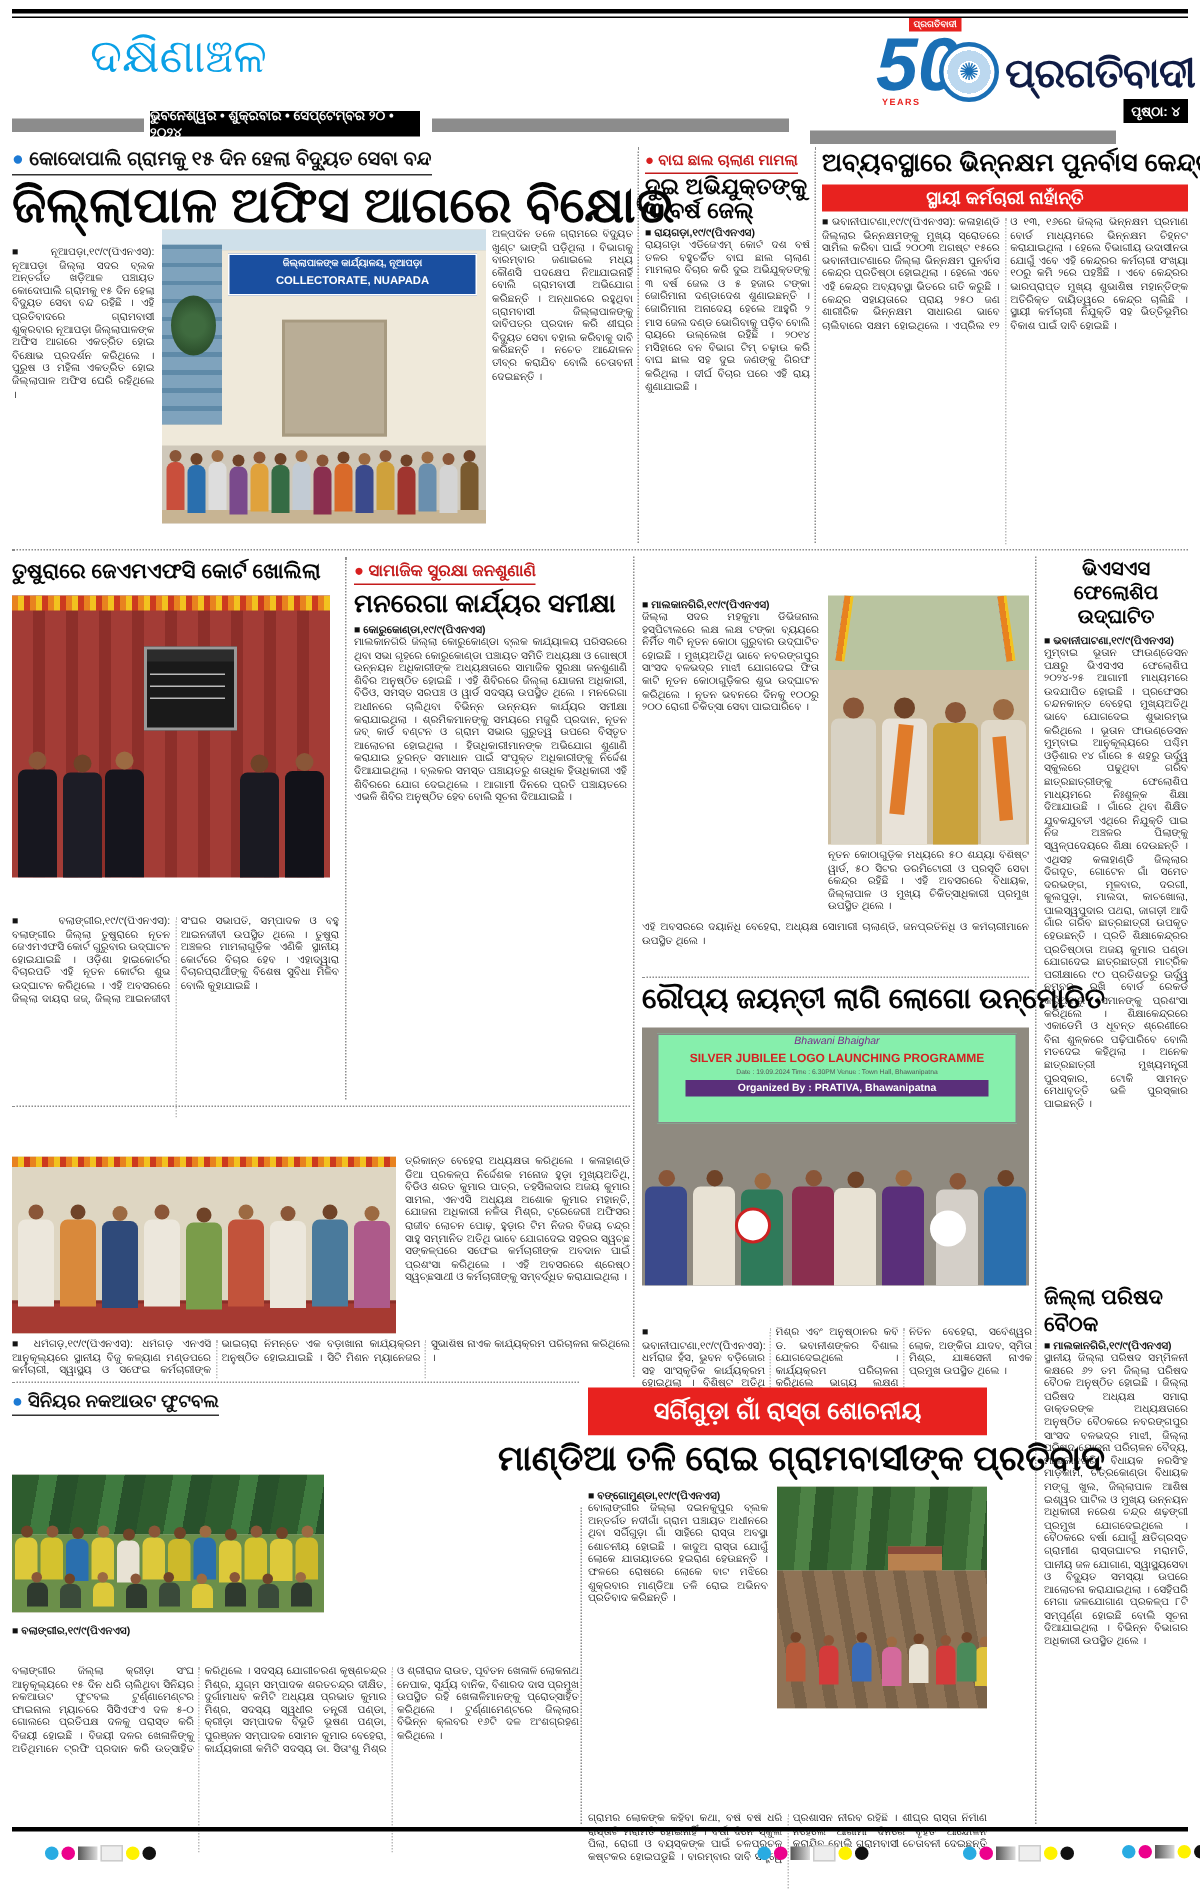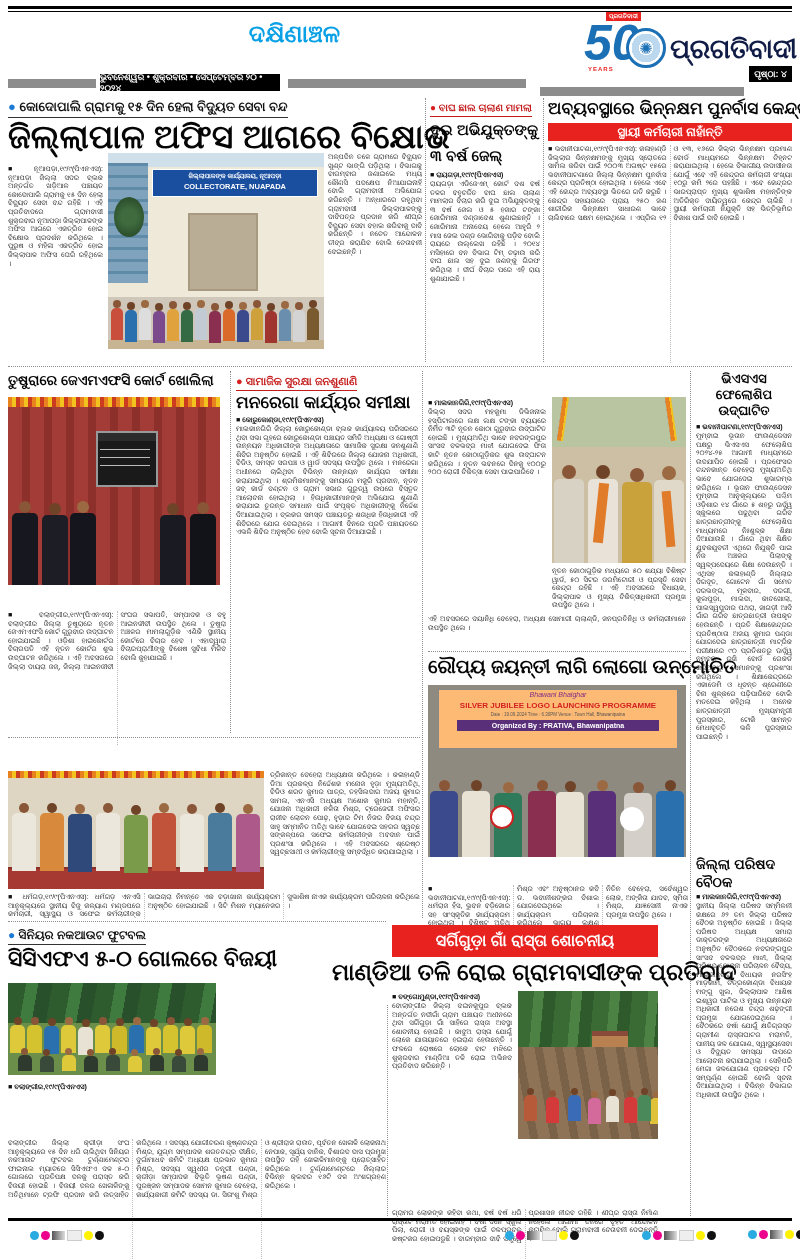--- a/index.html
+++ b/index.html
@@ -1,21 +1,21 @@
 <!DOCTYPE html>
 <html><head>
 <meta charset="utf-8">
 <style>
   html,body{margin:0;padding:0;background:#f2f2f2;}
   #page{position:relative;width:800px;height:1260px;background:#ffffff;margin:0 auto;
         font-family:"Liberation Sans","DejaVu Sans",sans-serif;overflow:hidden;}
   .abs{position:absolute;}
   
   .rule{background:#000;}
-  .sec-title{font-size:24px;font-weight:bold;color:#0aa0e6;text-align:right;letter-spacing:0;}
+  .sec-title{font-size:31px;font-weight:normal;color:#0aa0e6;text-align:left;letter-spacing:0;}
   .dl-bar{background:#8c8c8c;}
   .dl-box{background:#000;color:#fff;font-size:9px;font-weight:bold;display:flex;align-items:center;justify-content:center;}
   .page-box{background:#000;color:#fff;font-size:9px;font-weight:bold;display:flex;align-items:center;justify-content:center;}
   .masthead{font-size:27px;font-weight:900;color:#101c45;letter-spacing:-0.5px;}
   .logo5{font-size:50px;font-weight:900;font-style:italic;color:#1a6fb5;line-height:46px;}
   .logo-tag{background:#e8221f;color:#fff;font-size:6px;font-weight:bold;padding:1px 3px;}
   .logo-years{color:#e8221f;font-size:6px;font-weight:bold;letter-spacing:1px;}
   .emblem{width:34px;height:34px;border-radius:50%;border:3px solid #1a6fb5;background:
      radial-gradient(circle at 50% 50%, #ffffff 0 30%, #bcd8ef 30% 60%, #ffffff 60%);
      display:flex;align-items:center;justify-content:center;color:#1a6fb5;font-size:16px;font-weight:bold;}
@@ -83,21 +83,21 @@
       <div class="abs" style="left:6px;top:44px;width:30px;height:40px;background:radial-gradient(circle,#3f6b3f 30%,#2e522e 70%);border-radius:50%"></div>
       <div class="abs" style="left:0;bottom:0;width:100%;height:9px;background:#c7b493"></div>
       <div class="pp" style="left:3px;bottom:9px;width:12px;height:32px;background:#c94f3c;box-shadow:14px 2px 0 #2a6fae,28px 0 0 #dddddd,42px 3px 0 #7a4a8c,56px 1px 0 #e0a23c,70px 2px 0 #356b44,84px 0 0 #c2cbd4,98px 3px 0 #8a2f4f,112px 1px 0 #d96a2a,126px 2px 0 #3b4a8c,140px 0 0 #cfa13c,154px 3px 0 #a0352f,168px 1px 0 #6a8fae,182px 2px 0 #d4d4d4,196px 0 0 #7a5a2f"></div>
       <div class="hh" style="left:5px;bottom:41px;width:8px;height:8px;background:#8a5638;box-shadow:14px 2px 0 #6f4328,28px 0 0 #9c6a42,42px 3px 0 #6f4328,56px 1px 0 #8a5638,70px 2px 0 #6f4328,84px 0 0 #9c6a42,98px 3px 0 #8a5638,112px 1px 0 #6f4328,126px 2px 0 #9c6a42,140px 0 0 #8a5638,154px 3px 0 #6f4328,168px 1px 0 #9c6a42,182px 2px 0 #8a5638,196px 0 0 #6f4328"></div>
     </div>
     <div class="abs body" style="left:320px;top:56px;width:94px;height:208px;overflow:hidden">ଅଳ୍ପଦିନ ତଳେ ଗ୍ରାମରେ ବିଦ୍ୟୁତ ଖୁଣ୍ଟ ଭାଙ୍ଗି ପଡ଼ିଥିଲା । ବିଭାଗକୁ ବାରମ୍ବାର ଜଣାଇଲେ ମଧ୍ୟ କୌଣସି ପଦକ୍ଷେପ ନିଆଯାଇନାହିଁ ବୋଲି ଗ୍ରାମବାସୀ ଅଭିଯୋଗ କରିଛନ୍ତି । ଅନ୍ଧାରରେ ରହୁଥିବା ଗ୍ରାମବାସୀ ଜିଲ୍ଲାପାଳଙ୍କୁ ଦାବିପତ୍ର ପ୍ରଦାନ କରି ଶୀଘ୍ର ବିଦ୍ୟୁତ ସେବା ବହାଲ କରିବାକୁ ଦାବି କରିଛନ୍ତି । ନଚେତ ଆନ୍ଦୋଳନ ତୀବ୍ର କରାଯିବ ବୋଲି ଚେତାବନୀ ଦେଇଛନ୍ତି ।</div>
   </div>
 
   <div class="abs" style="left:430px;top:97px;width:110px;height:268px">
     <div style="height:17px"><span class="kicker kick-red"><span class="bullet-red">●</span> <span>ବାଘ ଛାଲ ଚାଲାଣ ମାମଲା</span></span></div>
-    <div class="hl" style="font-size:15px;line-height:26px;margin-top:3px">ଦୁଇ ଅଭିଯୁକ୍ତଙ୍କୁ ୩ ବର୍ଷ ଜେଲ୍</div>
+    <div class="hl" style="font-size:15px;line-height:16px;margin-top:3px">ଦୁଇ ଅଭିଯୁକ୍ତଙ୍କୁ ୩ ବର୍ଷ ଜେଲ୍</div>
     <div class="byline">■ ରାୟଗଡ଼ା,୧୯/୯(ପିଏନଏସ)</div>
     <div class="body" style="height:190px;overflow:hidden">ରାୟଗଡ଼ା ଏଡିଜେଏମ୍ କୋର୍ଟ ଦଶ ବର୍ଷ ତଳର ବହୁଚର୍ଚ୍ଚିତ ବାଘ ଛାଲ ଚାଲାଣ ମାମଲାର ବିଚାର କରି ଦୁଇ ଅଭିଯୁକ୍ତଙ୍କୁ ୩ ବର୍ଷ ଜେଲ ଓ ୫ ହଜାର ଟଙ୍କା ଜୋରିମାନା ଦଣ୍ଡାଦେଶ ଶୁଣାଇଛନ୍ତି । ଜୋରିମାନା ଅନାଦେୟ ହେଲେ ଆହୁରି ୨ ମାସ ଜେଲ ଦଣ୍ଡ ଭୋଗିବାକୁ ପଡ଼ିବ ବୋଲି ରାୟରେ ଉଲ୍ଲେଖ ରହିଛି । ୨୦୧୪ ମସିହାରେ ବନ ବିଭାଗ ଟିମ୍ ଚଢ଼ାଉ କରି ବାଘ ଛାଲ ସହ ଦୁଇ ଜଣଙ୍କୁ ଗିରଫ କରିଥିଲା । ଦୀର୍ଘ ବିଚାର ପରେ ଏହି ରାୟ ଶୁଣାଯାଇଛି ।</div>
   </div>
 
   <div class="abs" style="left:548px;top:98px;width:244px;height:266px">
     <div class="hl" style="font-size:17px;line-height:22px;white-space:nowrap">ଅବ୍ୟବସ୍ଥାରେ ଭିନ୍ନକ୍ଷମ ପୁନର୍ବାସ କେନ୍ଦ୍ର</div>
     <div class="banner-red" style="height:18px;margin-top:3px;font-size:12px">ସ୍ଥାୟୀ କର୍ମଚାରୀ ନାହାଁନ୍ତି</div>
     <div class="body c2" style="margin-top:4px;height:218px;overflow:hidden">■ ଭବାନୀପାଟଣା,୧୯/୯(ପିଏନଏସ): କଳାହାଣ୍ଡି ଜିଲ୍ଲାର ଭିନ୍ନକ୍ଷମଙ୍କୁ ମୁଖ୍ୟ ସ୍ରୋତରେ ସାମିଲ କରିବା ପାଇଁ ୨୦୦୩ ଅଗଷ୍ଟ ୧୫ରେ ଭବାନୀପାଟଣାରେ ଜିଲ୍ଲା ଭିନ୍ନକ୍ଷମ ପୁନର୍ବାସ କେନ୍ଦ୍ର ପ୍ରତିଷ୍ଠା ହୋଇଥିଲା । ହେଲେ ଏବେ ଏହି କେନ୍ଦ୍ର ଅବ୍ୟବସ୍ଥା ଭିତରେ ଗତି କରୁଛି । କେନ୍ଦ୍ର ସହାୟତାରେ ପ୍ରାୟ ୨୫୦ ଜଣ ଶାରୀରିକ ଭିନ୍ନକ୍ଷମ ସାଧାରଣ ଭାବେ ଚାଲିବାରେ ସକ୍ଷମ ହୋଇଥିଲେ । ଏପ୍ରିଲ ୧୨ ଓ ୧୩, ୧୬ରେ ଜିଲ୍ଲା ଭିନ୍ନକ୍ଷମ ପ୍ରମାଣ ବୋର୍ଡ ମାଧ୍ୟମରେ ଭିନ୍ନକ୍ଷମ ଚିହ୍ନଟ କରାଯାଇଥିଲା । ହେଲେ ବିଭାଗୀୟ ଉଦାସୀନତା ଯୋଗୁଁ ଏବେ ଏହି କେନ୍ଦ୍ରର କର୍ମଚାରୀ ସଂଖ୍ୟା ୧୦ରୁ କମି ୨ରେ ପହଞ୍ଚିଛି । ଏବେ କେନ୍ଦ୍ରର ଭାରପ୍ରାପ୍ତ ମୁଖ୍ୟ ଶୁଭାଶିଷ ମହାନ୍ତିଙ୍କ ଅତିରିକ୍ତ ଦାୟିତ୍ୱରେ କେନ୍ଦ୍ର ଚାଲିଛି । ସ୍ଥାୟୀ କର୍ମଚାରୀ ନିଯୁକ୍ତି ସହ ଭିତ୍ତିଭୂମିର ବିକାଶ ପାଇଁ ଦାବି ହୋଇଛି ।</div>
   </div>
 
@@ -150,21 +150,21 @@
   </div>
 
   <div class="abs vdiv" style="left:230px;top:371px;height:362px"></div>
   <div class="abs vdiv" style="left:422px;top:371px;height:547px"></div>
   <div class="abs vdiv" style="left:690px;top:371px;height:845px"></div>
 
   <div class="abs hdiv" style="left:428px;top:651px;width:258px"></div>
   <div class="abs" style="left:428px;top:655px;width:260px;height:263px">
     <div class="hl" style="font-size:19px;line-height:24px;white-space:nowrap">ରୌପ୍ୟ ଜୟନ୍ତୀ ଲାଗି ଲୋଗୋ ଉନ୍ମୋଚିତ</div>
     <div class="ph" style="left:0;top:30px;width:258px;height:172px;background:#8f8a80">
-      <div class="abs" style="left:10px;top:4px;width:238px;height:58px;background:#fdba74;border:1px solid #888;text-align:center">
+      <div class="abs" style="left:10px;top:4px;width:238px;height:58px;background:#86efac;border:1px solid #888;text-align:center">
         <div style="font-size:7px;color:#7a2a8a;font-style:italic;line-height:10px">Bhawani Bhaighar</div>
         <div style="font-size:8px;color:#d42222;font-weight:bold;line-height:11px">SILVER JUBILEE LOGO LAUNCHING PROGRAMME</div>
         <div style="font-size:4.5px;color:#555;line-height:7px">Date : 19.09.2024   Time : 6.30PM   Venue : Town Hall, Bhawanipatna</div>
         <div style="font-size:7px;color:#fff;background:#5a2f7a;font-weight:bold;line-height:11px;margin:2px 18px 0 18px">Organized By :  PRATIVA, Bhawanipatna</div>
       </div>
       <div class="pp" style="left:2px;bottom:0;width:28px;height:66px;background:#3b4a8c;box-shadow:32px 0 0 #e8e2d4,64px 2px 0 #2f7a5a,98px 0 0 #8a2f4f,126px 1px 0 #e8e2d4,158px 0 0 #5a2f7a,194px 2px 0 #d4cfc8,226px 0 0 #2a6fae"></div>
       <div class="hh" style="left:11px;bottom:66px;width:11px;height:11px;background:#8a5638;box-shadow:32px 0 0 #6f4328,64px 2px 0 #9c6a42,98px 0 0 #8a5638,126px 1px 0 #6f4328,158px 0 0 #9c6a42,194px 2px 0 #8a5638,226px 0 0 #6f4328"></div>
       <div class="hh" style="left:62px;bottom:28px;width:20px;height:20px;background:#fff;border:2px solid #c22;box-shadow:130px 2px 0 #fff"></div>
     </div>
     <div class="body c3" style="margin-top:206px;height:52px;overflow:hidden">■ ଭବାନୀପାଟଣା,୧୯/୯(ପିଏନଏସ): ଧର୍ମରାଜ ହଁସ, ଭୁବନ ବଡ଼ିଜୋର ସହ ସାଂସ୍କୃତିକ କାର୍ଯ୍ୟକ୍ରମ ହୋଇଥିଲା । ବିଶିଷ୍ଟ ଅତିଥି ଭାବେ ଶିକ୍ଷାବିତ ଡ. ଅଜୟ ମିଶ୍ର ଏବଂ ଅନୁଷ୍ଠାନର କବି ଡ. ଭବାନୀଶଙ୍କର ବିଶାଲ ଯୋଗଦେଇଥିଲେ । କାର୍ଯ୍ୟକ୍ରମ ପରିଚାଳନା କରିଥିଲେ ଭାଗ୍ୟ ଲକ୍ଷଣ ପଟେଲ, ଅନିଲ କୁମାର ରାଉତ, ନିତିନ ବେହେରା, ସର୍ବେଶ୍ୱର ଲୋକ, ଅଙ୍କିତା ଯାଦବ, ସ୍ମିତା ମିଶ୍ର, ଯାଜ୍ଞସେନୀ ନାଏକ ପ୍ରମୁଖ ଉପସ୍ଥିତ ଥିଲେ ।</div>
@@ -180,21 +180,20 @@
       <div class="hh" style="left:11px;bottom:76px;width:10px;height:10px;background:#8a5638;box-shadow:28px 0 0 #6f4328,56px 1px 0 #9c6a42,84px 0 0 #8a5638,112px 2px 0 #6f4328,140px 0 0 #9c6a42,168px 1px 0 #8a5638,196px 0 0 #6f4328,224px 1px 0 #9c6a42"></div>
     </div>
     <div class="abs body" style="left:262px;top:30px;width:150px;height:118px;overflow:hidden">ତ୍ରିକାନ୍ତ ବେହେରା ଅଧ୍ୟକ୍ଷତା କରିଥିଲେ । କଳାହାଣ୍ଡି ଡିଆ ପ୍ରକଳ୍ପ ନିର୍ଦ୍ଦେଶକ ମନୋଜ ହୁଡ଼ା ମୁଖ୍ୟଅତିଥି, ବିଡିଓ ଶରତ କୁମାର ପାତ୍ର, ତହସିଲଦାର ଅଜୟ କୁମାର ସାମଲ, ଏନଏସି ଅଧ୍ୟକ୍ଷ ଅଶୋକ କୁମାର ମହାନ୍ତି, ଯୋଜନା ଅଧିକାରୀ ନଳିତା ମିଶ୍ର, ଟ୍ରେଜେରୀ ଅଫିସର ରାଜୀବ ଲୋଚନ ପୋଢ଼, ହୁଡ଼ାର ଟିମ ନିଜର ବିଜୟ ଚନ୍ଦ୍ର ସାହୁ ସମ୍ମାନିତ ଅତିଥି ଭାବେ ଯୋଗଦେଇ ସହରର ସ୍ୱଚ୍ଛ ସଙ୍କଳ୍ପରେ ସଫେଇ କର୍ମଚାରୀଙ୍କ ଅବଦାନ ପାଇଁ ପ୍ରଶଂସା କରିଥିଲେ । ଏହି ଅବସରରେ ଶ୍ରେଷ୍ଠ ସ୍ୱଚ୍ଛସାଥୀ ଓ କର୍ମଚାରୀଙ୍କୁ ସମ୍ବର୍ଦ୍ଧିତ କରାଯାଇଥିଲା ।</div>
     <div class="body c3" style="margin-top:152px;height:26px;overflow:hidden">■ ଧର୍ମଗଡ଼,୧୯/୯(ପିଏନଏସ): ଧର୍ମଗଡ଼ ଏନଏସି ଆନୁକୂଲ୍ୟରେ ସ୍ଥାନୀୟ ବିଜୁ କଳ୍ୟାଣ ମଣ୍ଡପରେ କର୍ମଚାରୀ, ସ୍ୱାସ୍ଥ୍ୟ ଓ ସଫେଇ କର୍ମଚାରୀଙ୍କ ଭାଇଚାରା ନିମନ୍ତେ ଏକ ବଡ଼ାଖାନା କାର୍ଯ୍ୟକ୍ରମ ଅନୁଷ୍ଠିତ ହୋଇଯାଇଛି । ସିଟି ମିଶନ ମ୍ୟାନେଜର ସୁଭାଶିଷ ନାଏକ କାର୍ଯ୍ୟକ୍ରମ ପରିଚାଳନା କରିଥିଲେ ।</div>
   </div>
 
   <div class="abs hdiv" style="left:8px;top:921px;width:378px"></div>
 
   <div class="abs" style="left:8px;top:925px;width:378px;height:290px">
     <div style="height:20px"><span class="kicker kick-black" style="font-size:12px"><span class="bullet-blue">●</span> <span>ସିନିୟର ନକଆଉଟ ଫୁଟବଲ</span></span></div>
-    <div class="hl" style="font-size:22px;line-height:28px;white-space:nowrap;width:215px">ସିସିଏଫଏ ୫-୦ ଗୋଲରେ ବିଜୟୀ</div>
     <div class="ph" style="left:0;top:58px;width:208px;height:92px">
       <div class="abs" style="left:0;top:0;width:100%;height:40px;background:repeating-linear-gradient(100deg,#2e5c2e 0 18px,#3f7a3f 18px 30px,#28512b 30px 44px)"></div>
       <div class="abs" style="left:0;bottom:0;width:100%;height:52px;background:#6b8f4a"></div>
       <div class="pp" style="left:2px;bottom:22px;width:15px;height:28px;background:#ddc93a;box-shadow:17px 0 0 #d4c22e,34px 1px 0 #2a6fae,51px 0 0 #ddc93a,68px 2px 0 #e8e2d4,85px 0 0 #ddc93a,102px 1px 0 #cdb92a,119px 0 0 #2a6fae,136px 2px 0 #ddc93a,153px 0 0 #d4c22e,170px 1px 0 #ddc93a,187px 0 0 #cdb92a"></div>
       <div class="hh" style="left:6px;bottom:50px;width:8px;height:8px;background:#6f4328;box-shadow:17px 0 0 #8a5638,34px 1px 0 #6f4328,51px 0 0 #9c6a42,68px 2px 0 #6f4328,85px 0 0 #8a5638,102px 1px 0 #6f4328,119px 0 0 #9c6a42,136px 2px 0 #6f4328,153px 0 0 #8a5638,170px 1px 0 #6f4328,187px 0 0 #9c6a42"></div>
       <div class="pp" style="left:10px;bottom:4px;width:14px;height:16px;background:#2f3a2f;box-shadow:22px 1px 0 #3a4a3a,44px 0 0 #ddc93a,66px 1px 0 #2f3a2f,88px 0 0 #3a4a3a,110px 1px 0 #ddc93a,132px 0 0 #2f3a2f,154px 1px 0 #3a4a3a,176px 0 0 #2f3a2f"></div>
       <div class="hh" style="left:13px;bottom:20px;width:7px;height:7px;background:#8a5638;box-shadow:22px 1px 0 #6f4328,44px 0 0 #9c6a42,66px 1px 0 #8a5638,88px 0 0 #6f4328,110px 1px 0 #9c6a42,132px 0 0 #8a5638,154px 1px 0 #6f4328,176px 0 0 #9c6a42"></div>
     </div>
     <div class="byline abs" style="left:0;top:156px">■ ବଲାଙ୍ଗୀର,୧୯/୯(ପିଏନଏସ)</div>
     <div class="body c3" style="margin-top:240px;height:124px;overflow:hidden;margin-top:166px">ବଲାଙ୍ଗୀର ଜିଲ୍ଲା କ୍ରୀଡ଼ା ସଂଘ ଆନୁକୂଲ୍ୟରେ ୧୫ ଦିନ ଧରି ଚାଲିଥିବା ସିନିୟର ନକଆଉଟ ଫୁଟବଲ ଟୁର୍ଣ୍ଣାମେଣ୍ଟର ଫାଇନାଲ ମ୍ୟାଚରେ ସିସିଏଫଏ ଦଳ ୫-୦ ଗୋଲରେ ପ୍ରତିପକ୍ଷ ଦଳକୁ ପରାସ୍ତ କରି ବିଜୟୀ ହୋଇଛି । ବିଜୟୀ ଦଳର ଖେଳାଳିଙ୍କୁ ଅତିଥିମାନେ ଟ୍ରଫି ପ୍ରଦାନ କରି ଉତ୍ସାହିତ କରିଥିଲେ । ସଦସ୍ୟ ଯୋଗୀଚରଣ କୃଷ୍ଣଚନ୍ଦ୍ର ମିଶ୍ର, ଯୁଗ୍ମ ସମ୍ପାଦକ ଶରତଚନ୍ଦ୍ର ଦୀକ୍ଷିତ, ଦୁର୍ଗାମାଧବ କମିଟି ଅଧ୍ୟକ୍ଷ ପ୍ରଭାତ କୁମାର ମିଶ୍ର, ସଦସ୍ୟ ସ୍ୱଧୀର ତନ୍ତ୍ରୀ ପଣ୍ଡା, କ୍ରୀଡ଼ା ସମ୍ପାଦକ ବିଭୂତି ଭୂଷଣ ପଣ୍ଡା, ପୁରଞ୍ଜନ ସମ୍ପାଦକ ସୋମନ କୁମାର ବେହେରା, କାର୍ଯ୍ୟକାରୀ କମିଟି ସଦସ୍ୟ ଡା. ସିତାଂଶୁ ମିଶ୍ର ଓ ଶ୍ରୀରାଜ ରାଉତ, ପୂର୍ବତନ ଖେଳାଳି ଲୋକନାଥ ନେପାକ, ସୂର୍ଯ୍ୟ ବାନିକ, ବିଶାରଦ ଦାସ ପ୍ରମୁଖ ଉପସ୍ଥିତ ରହି ଖେଳାଳିମାନଙ୍କୁ ପ୍ରୋତ୍ସାହିତ କରିଥିଲେ । ଟୁର୍ଣ୍ଣାମେଣ୍ଟରେ ଜିଲ୍ଲାର ବିଭିନ୍ନ କ୍ଲବର ୧୬ଟି ଦଳ ଅଂଶଗ୍ରହଣ କରିଥିଲେ ।</div>

